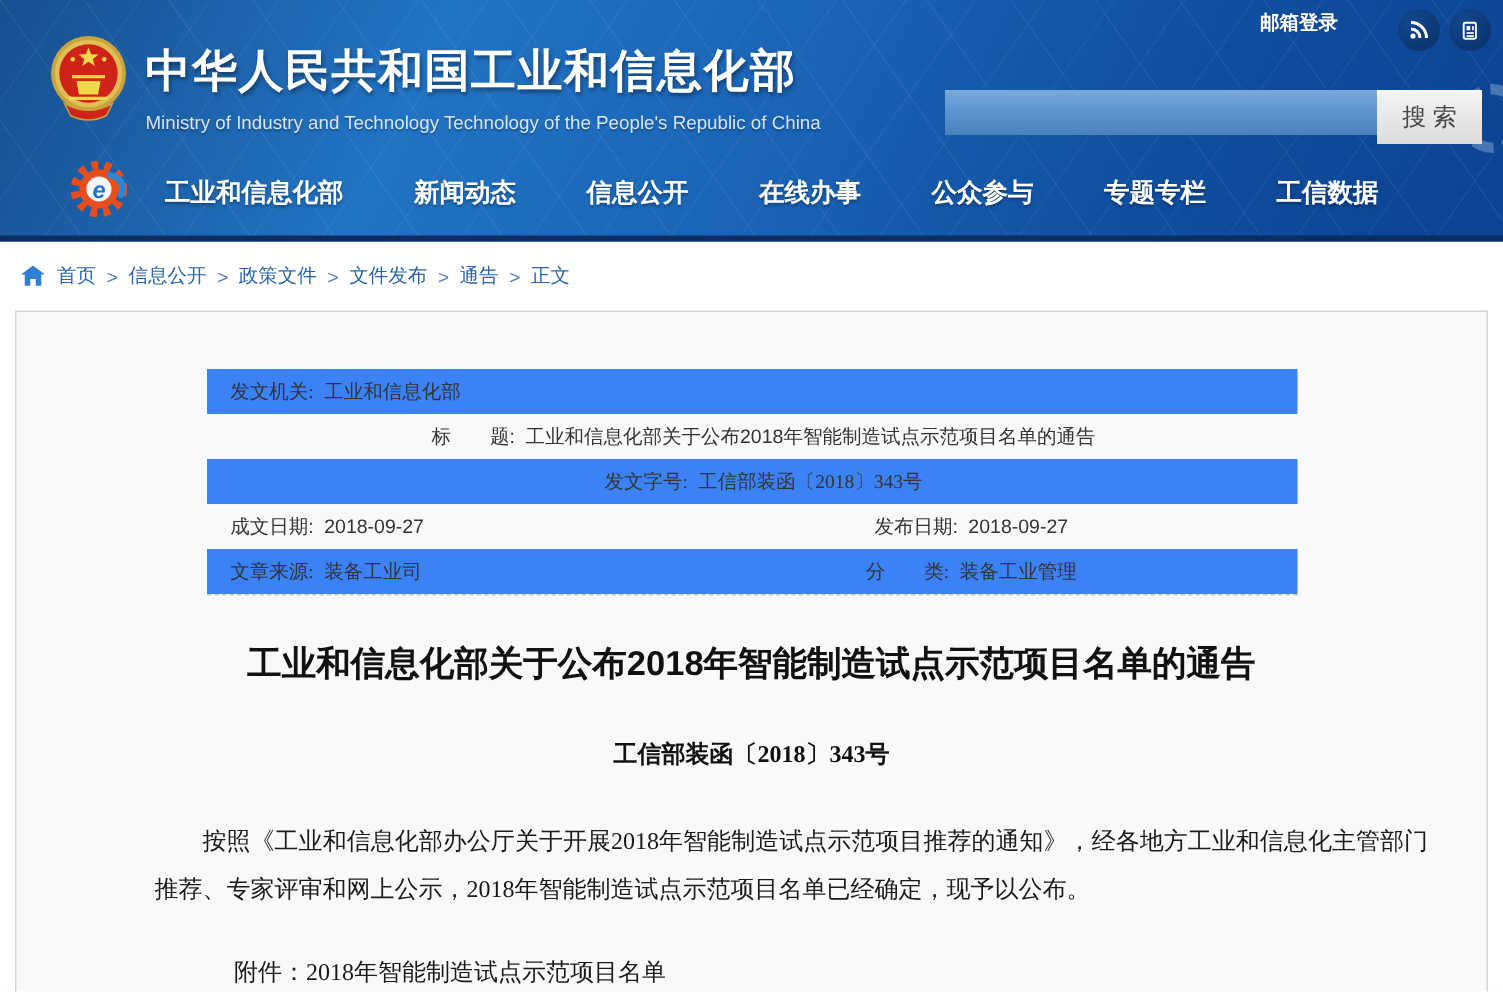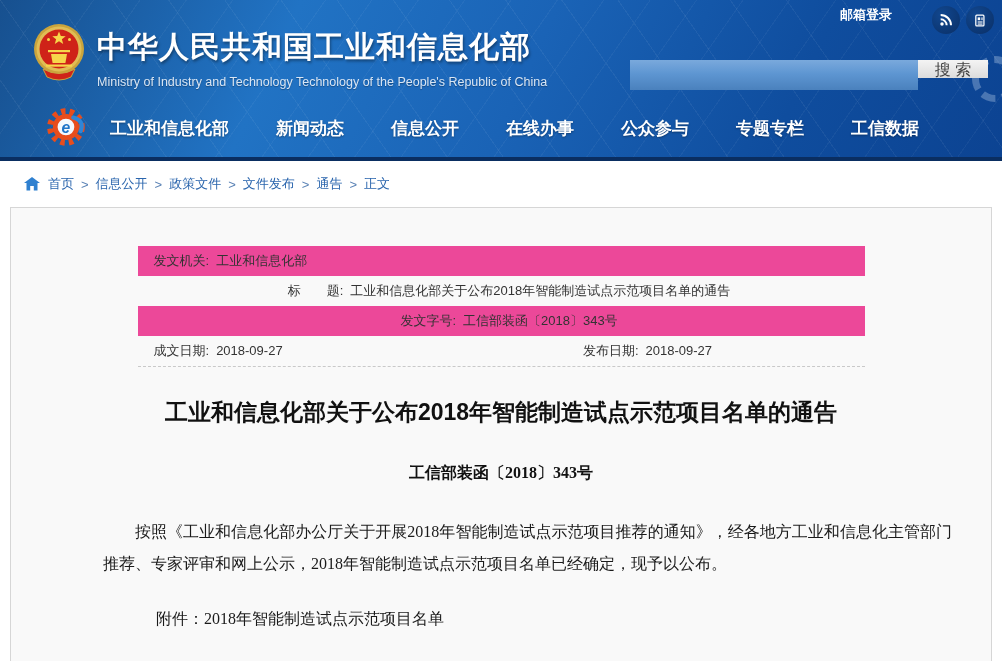--- a/index.html
+++ b/index.html
@@ -28,46 +28,46 @@
   .top-right { position: absolute; top: 6px; right: 8px; display: flex; align-items: flex-start; }
   .mail-login { color: #fff; font-size: 13px; font-weight: 600; text-decoration: none;
     margin-right: 34px; cursor: pointer; }
   .round-icon { width: 28px; height: 28px; border-radius: 50%; margin-left: 6px; cursor: pointer;
     background: radial-gradient(circle at 35% 30%, #11478f, #0a2f66); display:flex; align-items:center; justify-content:center; }
 
   .search-box { position: absolute; top: 60px; right: 14px; display: flex; }
   .search-input { width: 288px; height: 30px; border: 0; outline: none; padding: 0 10px;
     color:#fff; font-size: 14px;
     background: linear-gradient(180deg, #7aa9dc 0%, #5e96d2 45%, #4a81bd 100%); }
-  .search-btn { width: 70px; height: 18px; border: 0; cursor: pointer;
+  .search-btn { width: 70px; height: 36px; border: 0; cursor: pointer;
     background: linear-gradient(180deg, #f4f4f4 0%, #dcdcdc 100%);
     color: #444; font-size: 16px; font-family: inherit; }
 
   .main-nav { position: relative; z-index: 2; height: 61px; display: flex; align-items: center;
     border-bottom: 4px solid #0a2e61; }
   .nav-logo { margin: 0 20px 0 44px; flex: 0 0 auto; }
   .nav-items { display: flex; align-items: center; list-style: none; }
   .nav-item { color: #fff; font-size: 17px; font-weight: bold; margin-right: 47px;
     cursor: pointer; white-space: nowrap; text-shadow: 0 1px 2px rgba(0,0,0,0.35); }
 
   
-  .crumb-bar { height: 46px; display: flex; align-items: center; padding-left: 24px;
+  .crumb-bar { height: 46px; display: flex; align-items: center; padding-left: 14px;
     background: #fff; font-size: 13px; color: #2a65ad; }
   .crumb-home { display: flex; align-items: center; margin-right: 8px; cursor: pointer; }
   .crumb-link { color: #2a65ad; text-decoration: none; cursor: pointer; white-space: nowrap; }
   .crumb-sep { margin: 0 7px; color: #5a82b5; }
 
   
   .panel { margin: 0 10px; height: 454px; background: #f9f9f9;
     border: 1px solid #d6d6d6; border-bottom: none; }
 
   .meta-table { width: 727px; margin: 38px auto 0; font-size: 13px; color: #333;
     border-bottom: 1px dashed #c9c9c9; }
   .mrow { display: flex; line-height: 30px; padding-left: 16px; }
-  .mrow.shaded { background: #ec4899; }
+  .mrow.shaded { background: #3b82f6; font-family: Liberation Serif, serif; }
   .mcell1 { width: 277px; display: flex; }
   .mcell2 { flex: 1; display: flex; justify-content: center; }
   .mlabel { white-space: pre; }
   .mvalue { margin-left: 7px; }
 
   .doc-title { margin: 30px 92px 0 92px; text-align: center; font-size: 23px; font-weight: bold;
     color: #111; line-height: 30px; }
   .doc-number { margin-top: 36px; text-align: center; font-size: 16px; font-weight: bold; color: #111;
     font-family: "Liberation Serif", "DejaVu Serif", serif; }
   .doc-body { margin: 32px 39px 0 92px; font-size: 16px; line-height: 32px; color: #1a1a1a;
@@ -193,20 +193,30 @@
     <div class="mrow">
       <div class="mcell1">
         <span class="mlabel">成文日期:</span>
         <span class="mvalue">2018-09-27</span>
       </div>
       <div class="mcell2">
         <span class="mlabel">发布日期:</span>
         <span class="mvalue">2018-09-27</span>
       </div>
     </div>
+    <div class="mrow shaded">
+      <div class="mcell1">
+        <span class="mlabel">文章来源:</span>
+        <span class="mvalue">装备工业司</span>
+      </div>
+      <div class="mcell2">
+        <span class="mlabel">分　　类:</span>
+        <span class="mvalue">装备工业管理</span>
+      </div>
+    </div>
   </div>
 
   <h1 class="doc-title">工业和信息化部关于公布2018年智能制造试点示范项目名单的通告</h1>
 
   <div class="doc-number">工信部装函〔2018〕343号</div>
 
   <p class="doc-body">按照《工业和信息化部办公厅关于开展2018年智能制造试点示范项目推荐的通知》，经各地方工业和信息化主管部门推荐、专家评审和网上公示，2018年智能制造试点示范项目名单已经确定，现予以公布。</p>
 
   <p class="doc-attachment"><span>附件：</span><a>2018年智能制造试点示范项目名单</a></p>
 

